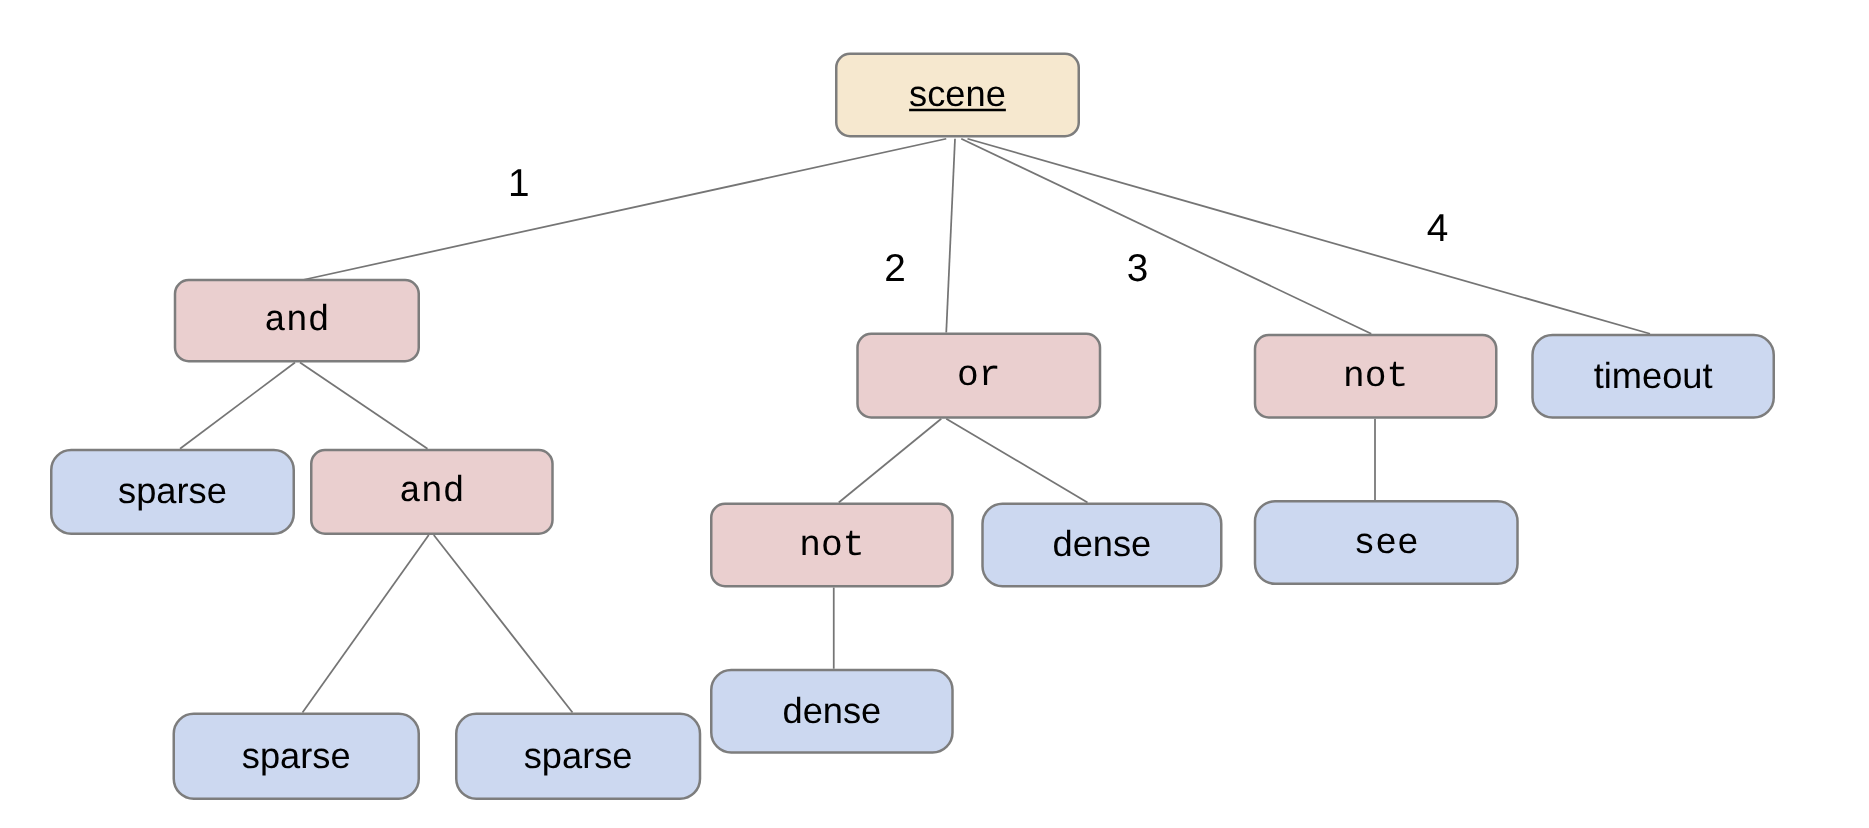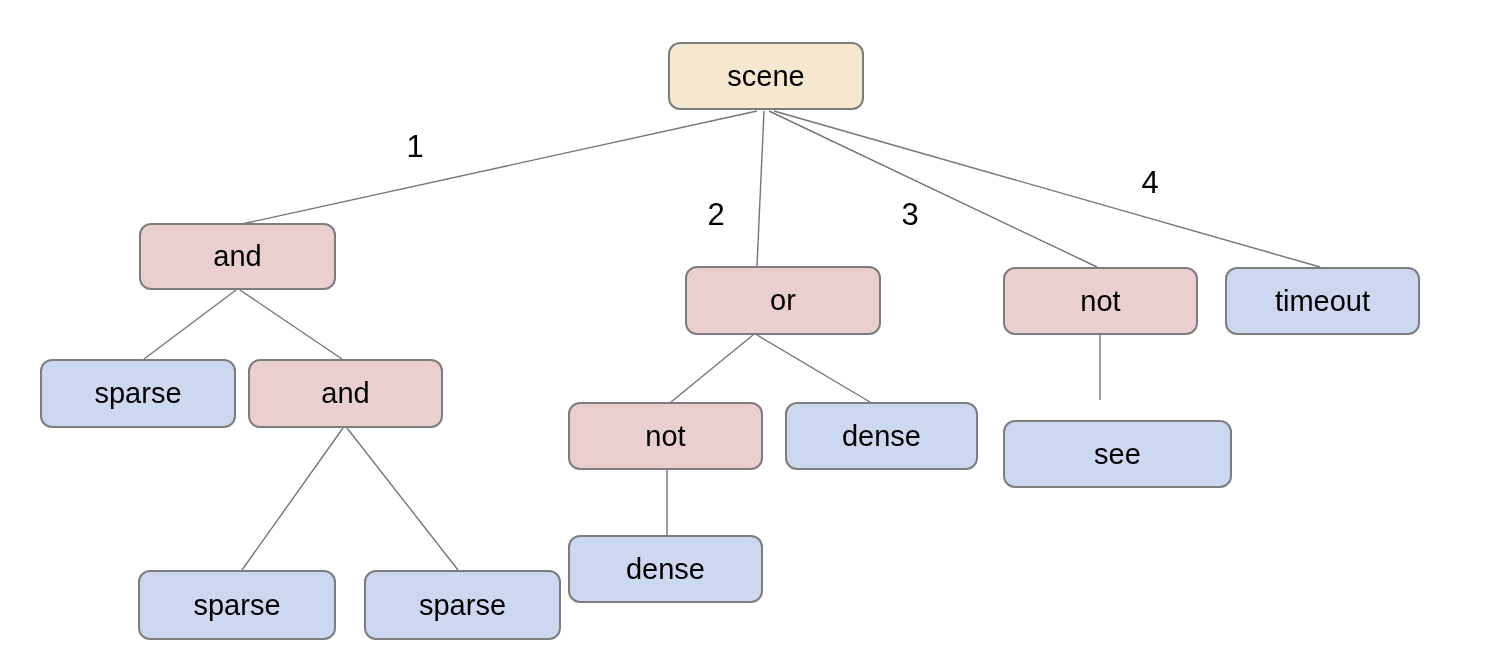--- a/index.html
+++ b/index.html
@@ -35,23 +35,23 @@
     position: absolute;
     display: flex;
     align-items: center;
     justify-content: center;
     border: 2px solid var(--node-border);
     border-radius: 12px;
     font-size: 29px;
     color: var(--text-color);
     line-height: 1;
   }
-  .node.root     { background: var(--root-fill); }
-  .node.operator { background: var(--operator-fill); }
-  .node.leaf     { background: var(--leaf-fill); }
+  .node.root     { background: var(--root-fill); text-decoration: underline; }
+  .node.operator { background: var(--operator-fill); font-family: Liberation Mono, monospace; }
+  .node.leaf     { background: var(--leaf-fill); border-radius: 17px; }
   .edge-label {
     position: absolute;
     font-size: 31px;
     color: var(--text-color);
     text-align: center;
     width: 40px;
     line-height: 1;
   }
 </style>
 </head>
@@ -86,17 +86,17 @@
   <div class="node operator" style="left:248px;  top:359px; width:195px; height:69px;">and</div>
   <div class="node leaf" style="left:138px;  top:570px; width:198px; height:70px;">sparse</div>
   <div class="node leaf" style="left:364px;  top:570px; width:197px; height:70px;">sparse</div>
 
   <div class="node operator" style="left:657px;  top:266px; width:196px; height:69px;margin-left:28px;">or</div>
   <div class="node operator" style="left:568px;  top:402px; width:195px; height:68px;">not</div>
   <div class="node leaf" style="left:568px;  top:535px; width:195px; height:68px;">dense</div>
   <div class="node leaf" style="left:785px;  top:402px; width:193px; height:68px;">dense</div>
 
   <div class="node operator" style="left:1003px; top:267px; width:195px; height:68px;">not</div>
-  <div class="node leaf" style="left:1003px; top:420px; width:229px; height:68px;">see</div>
+  <div class="node leaf" style="left:1003px; top:400px; width:212px; height:68px;font-family:Liberation Mono, monospace;">see</div>
 
   <div class="node leaf" style="left:1225px; top:267px; width:195px; height:68px;">timeout</div>
 
 </div>
 
 </body></html>

